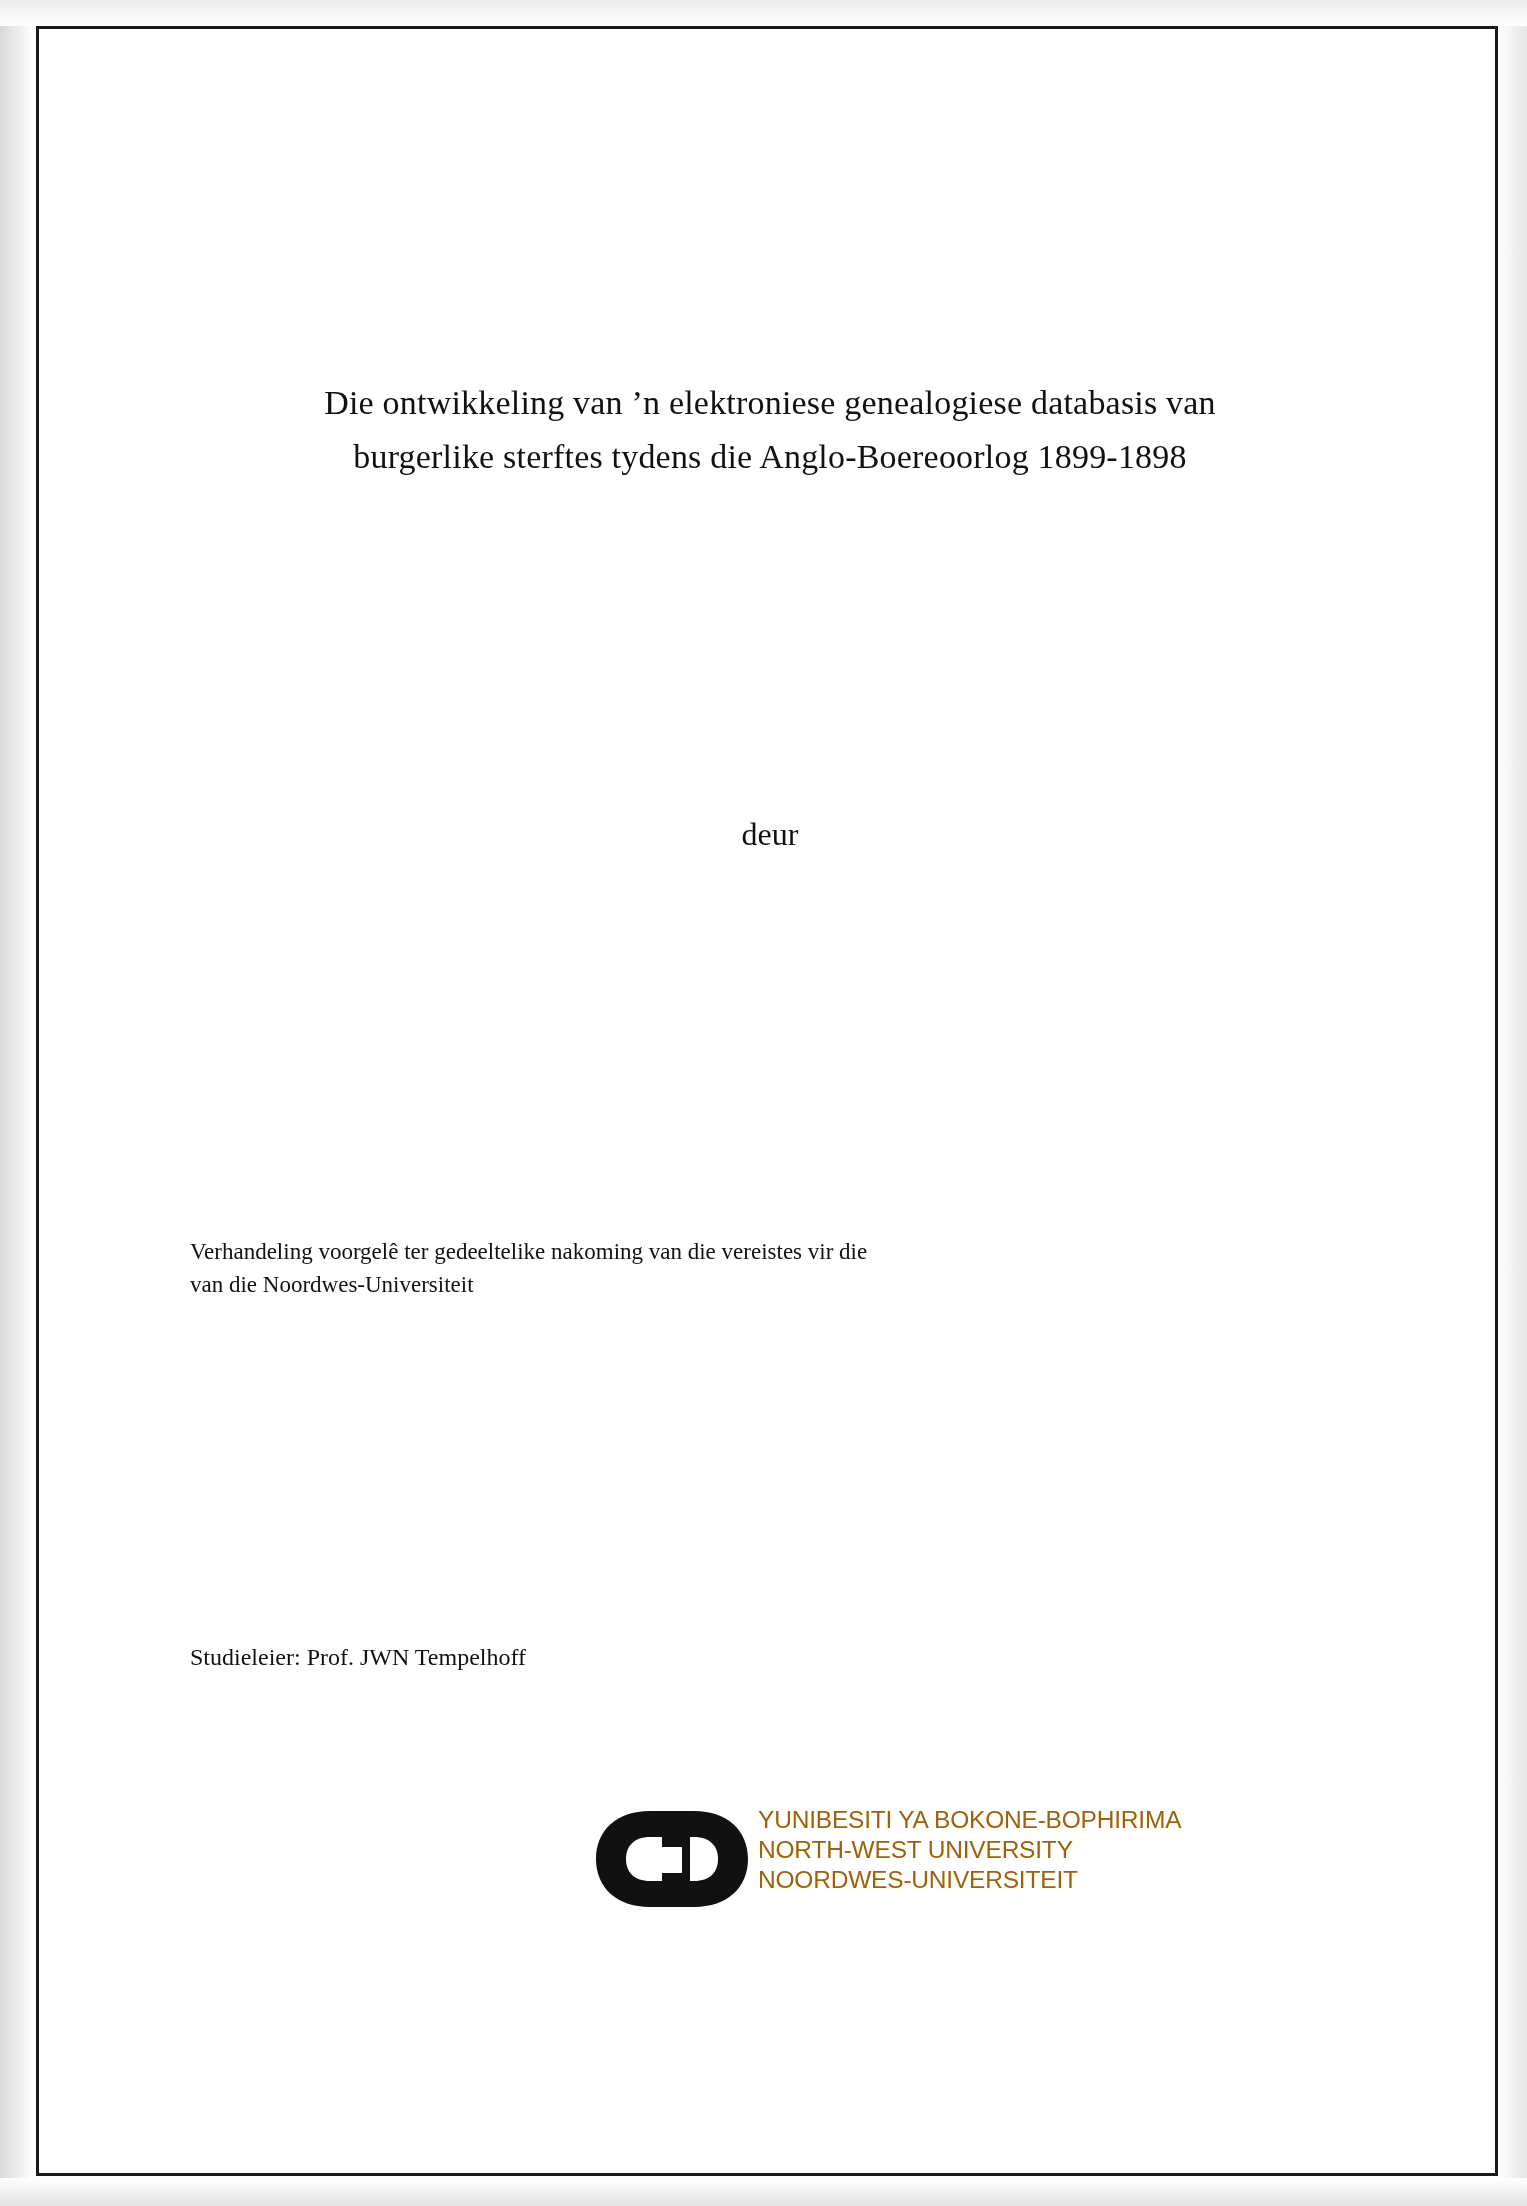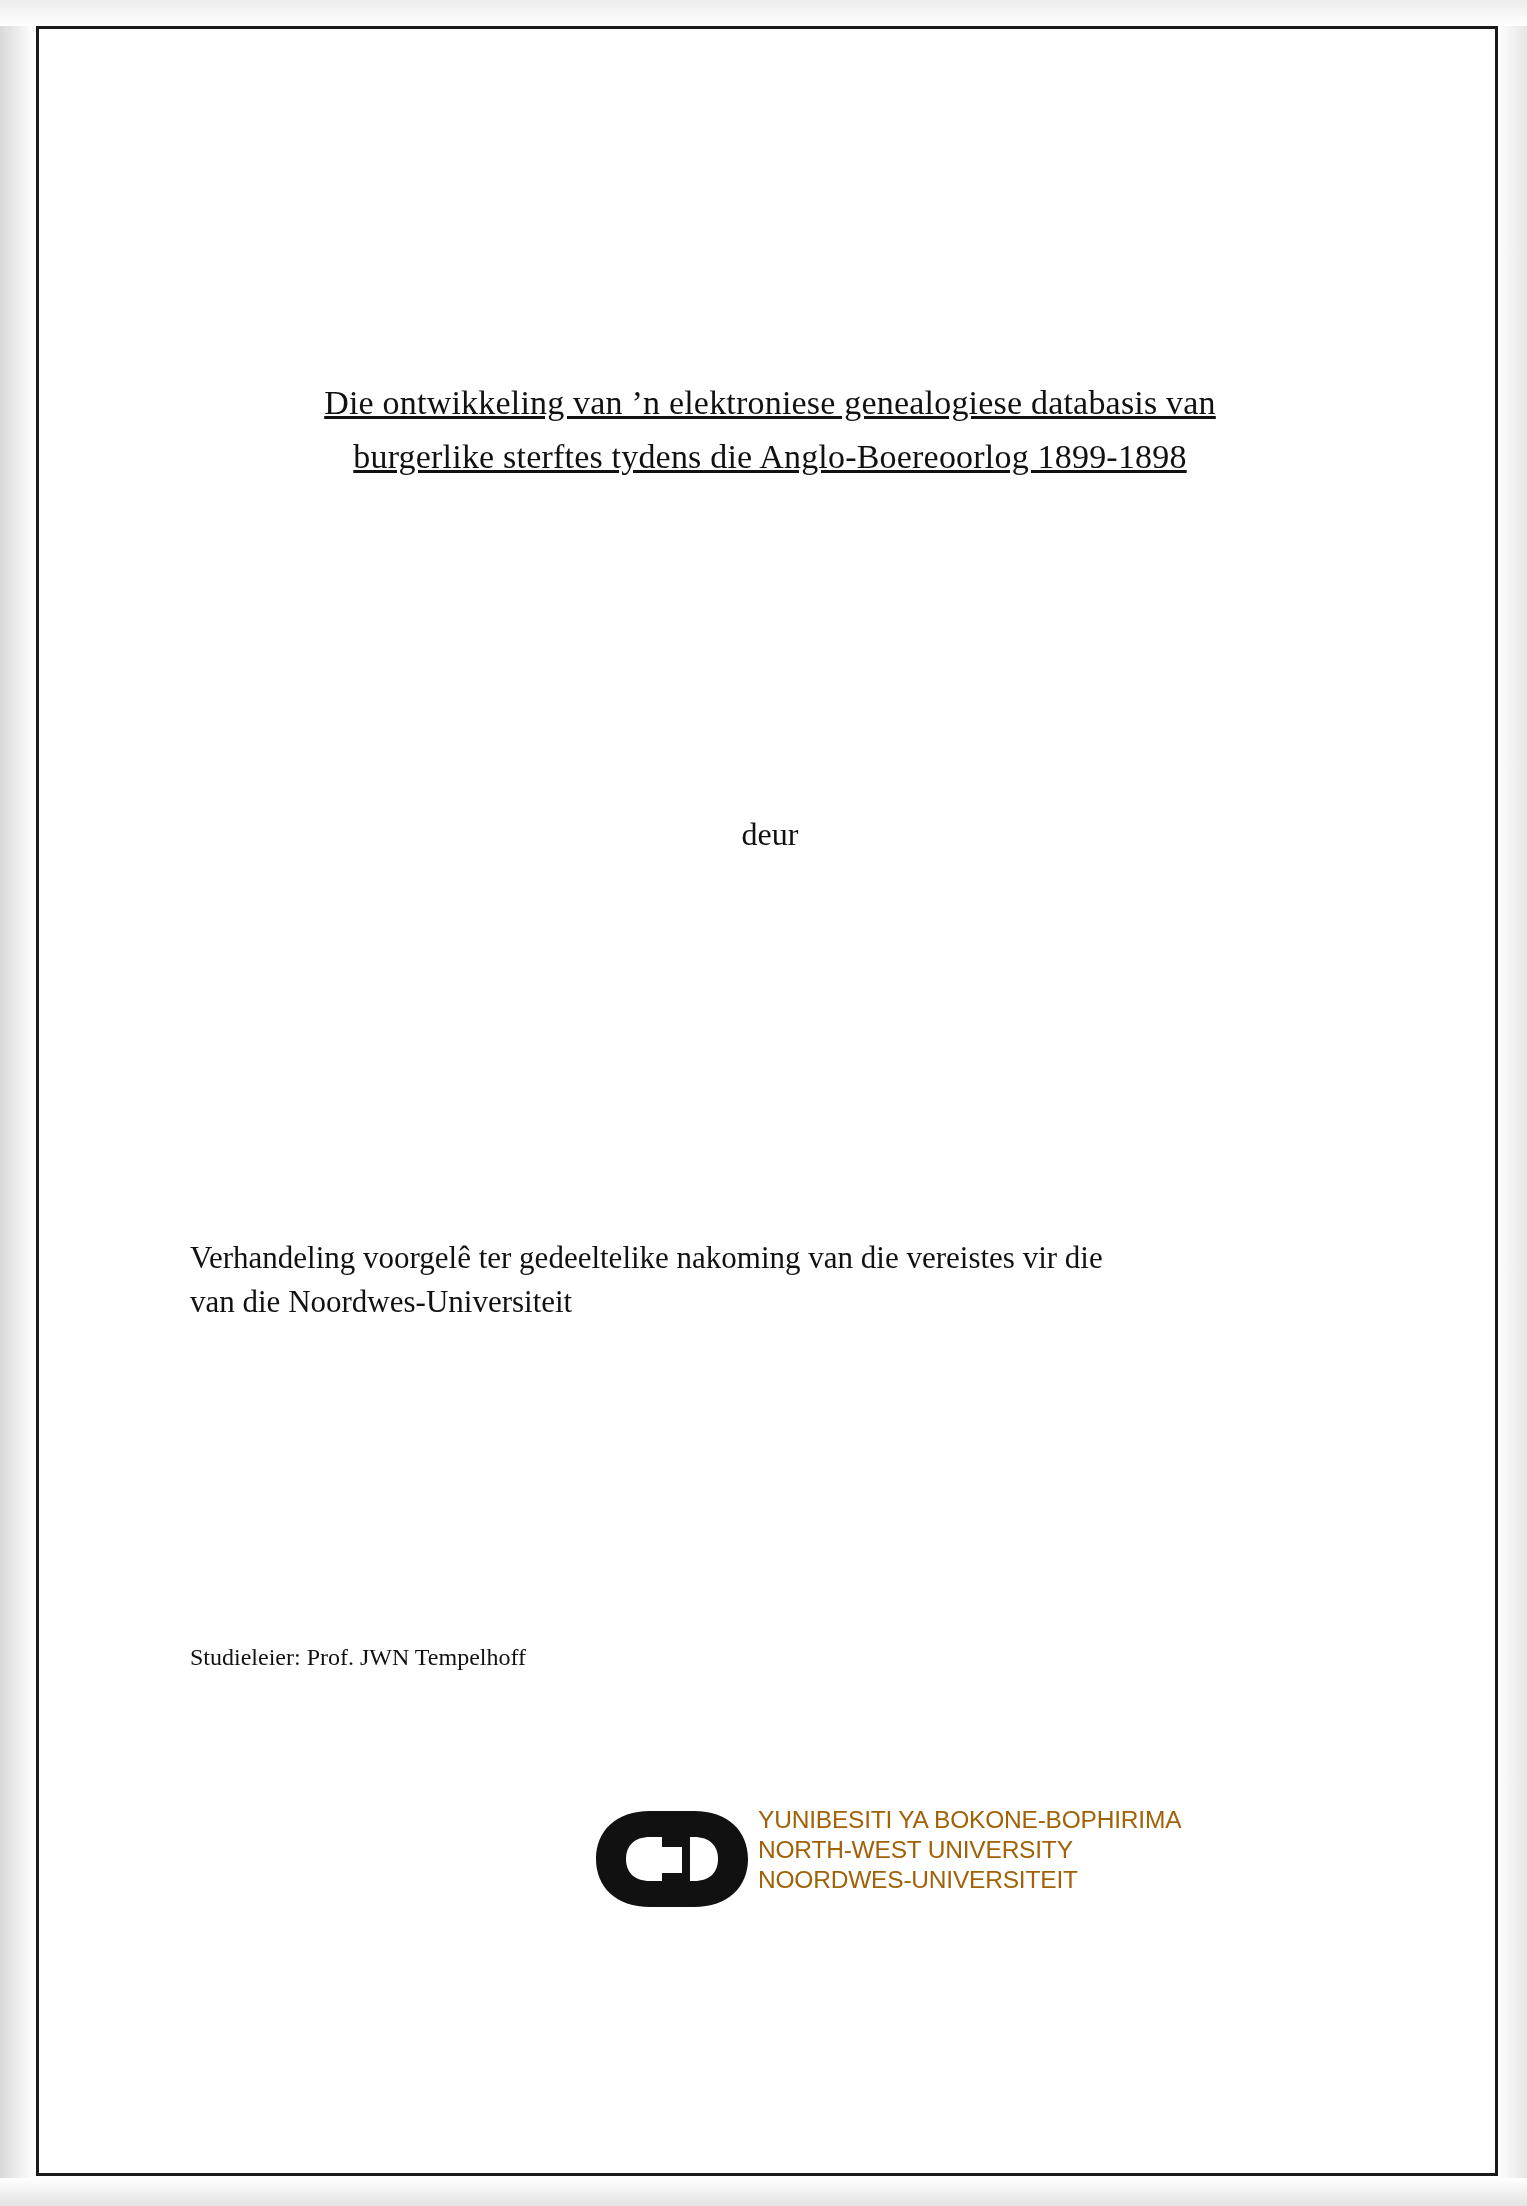--- a/index.html
+++ b/index.html
@@ -81,21 +81,20 @@
     position: absolute;
     left: 26px;
     top: 350px;
     width: 1168px;
     text-align: center;
   }
   .title-line {
     font-size: 34px;
     line-height: 1.6;
     letter-spacing: 0.2px;
-    text-decoration: underline;
   }
 
   .byword {
     position: absolute;
     left: 26px;
     top: 790px;
     width: 1168px;
     text-align: center;
     font-size: 32px;
   }
@@ -107,21 +106,21 @@
     width: 1168px;
     text-align: center;
     font-size: 31px;
   }
 
   .statement {
     position: absolute;
     left: 30px;
     top: 1210px;
     width: 1160px;
-    font-size: 31px;
+    font-size: 23px;
     line-height: 1.42;
   }
   .statement .justified {
     text-align: justify;
     text-justify: inter-word;
   }
   .statement .plain {
     text-align: left;
   }
   .statement em {

